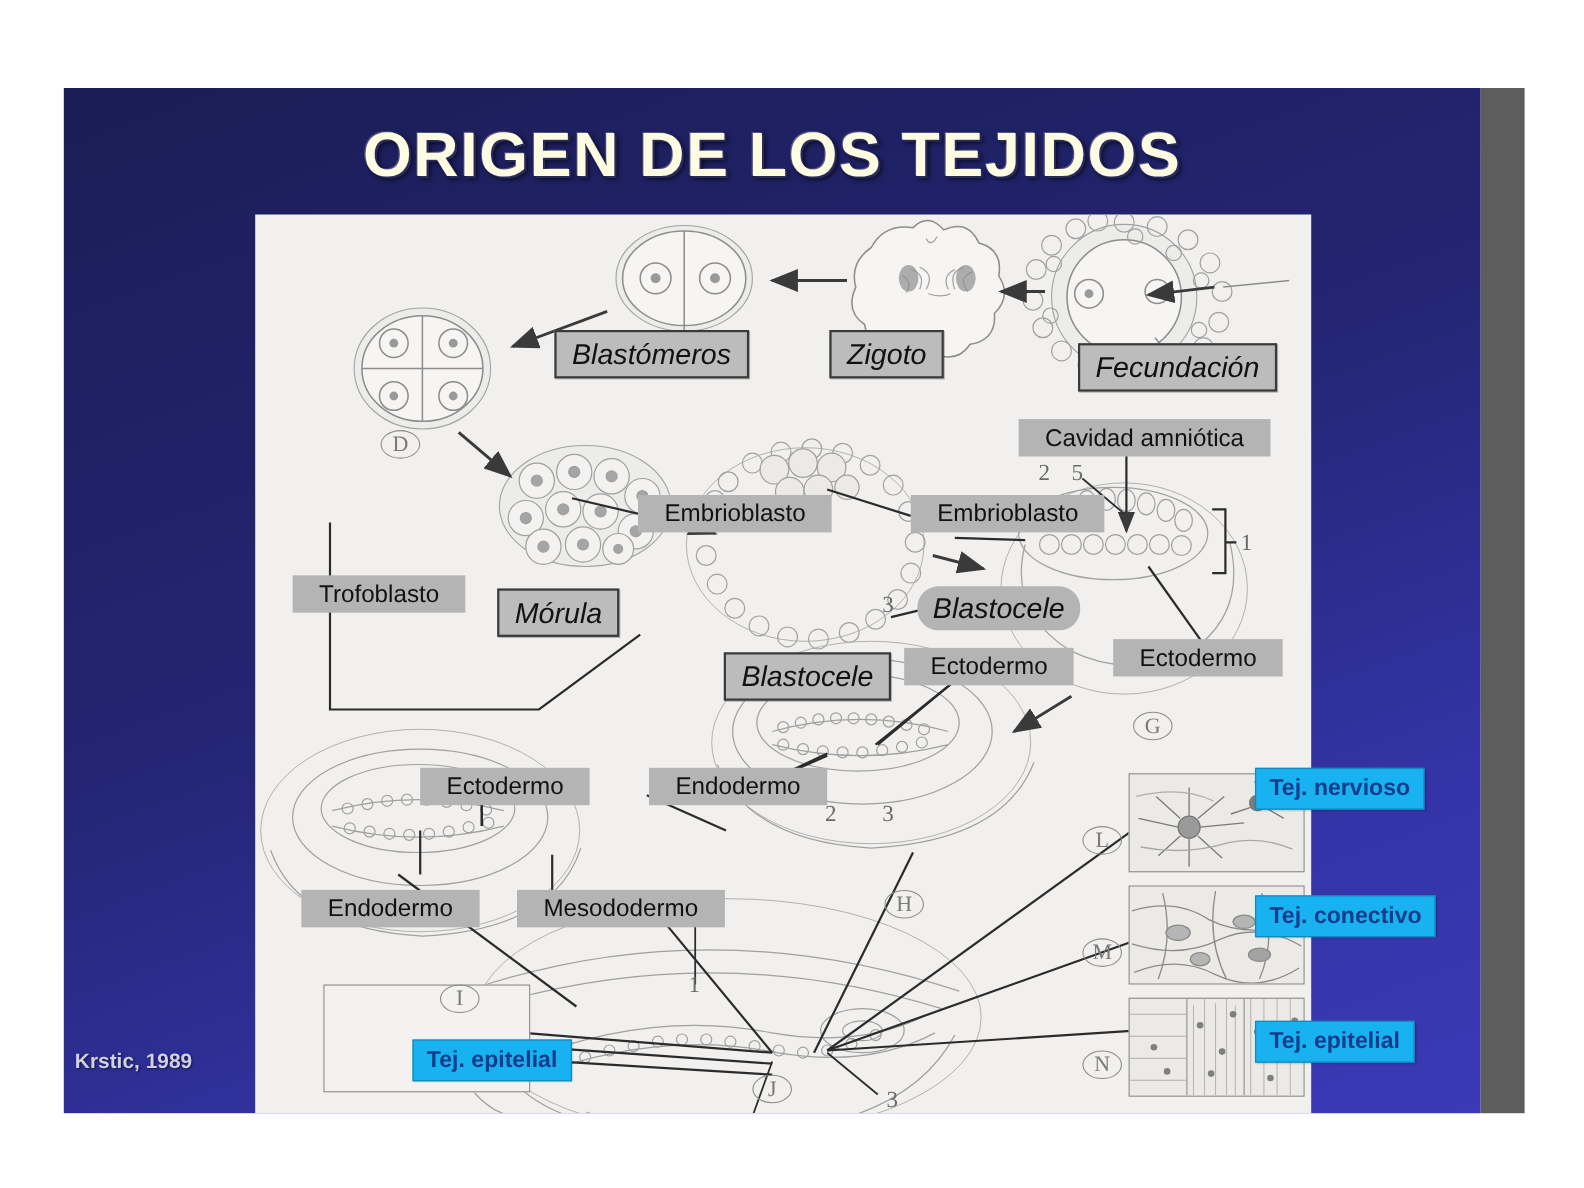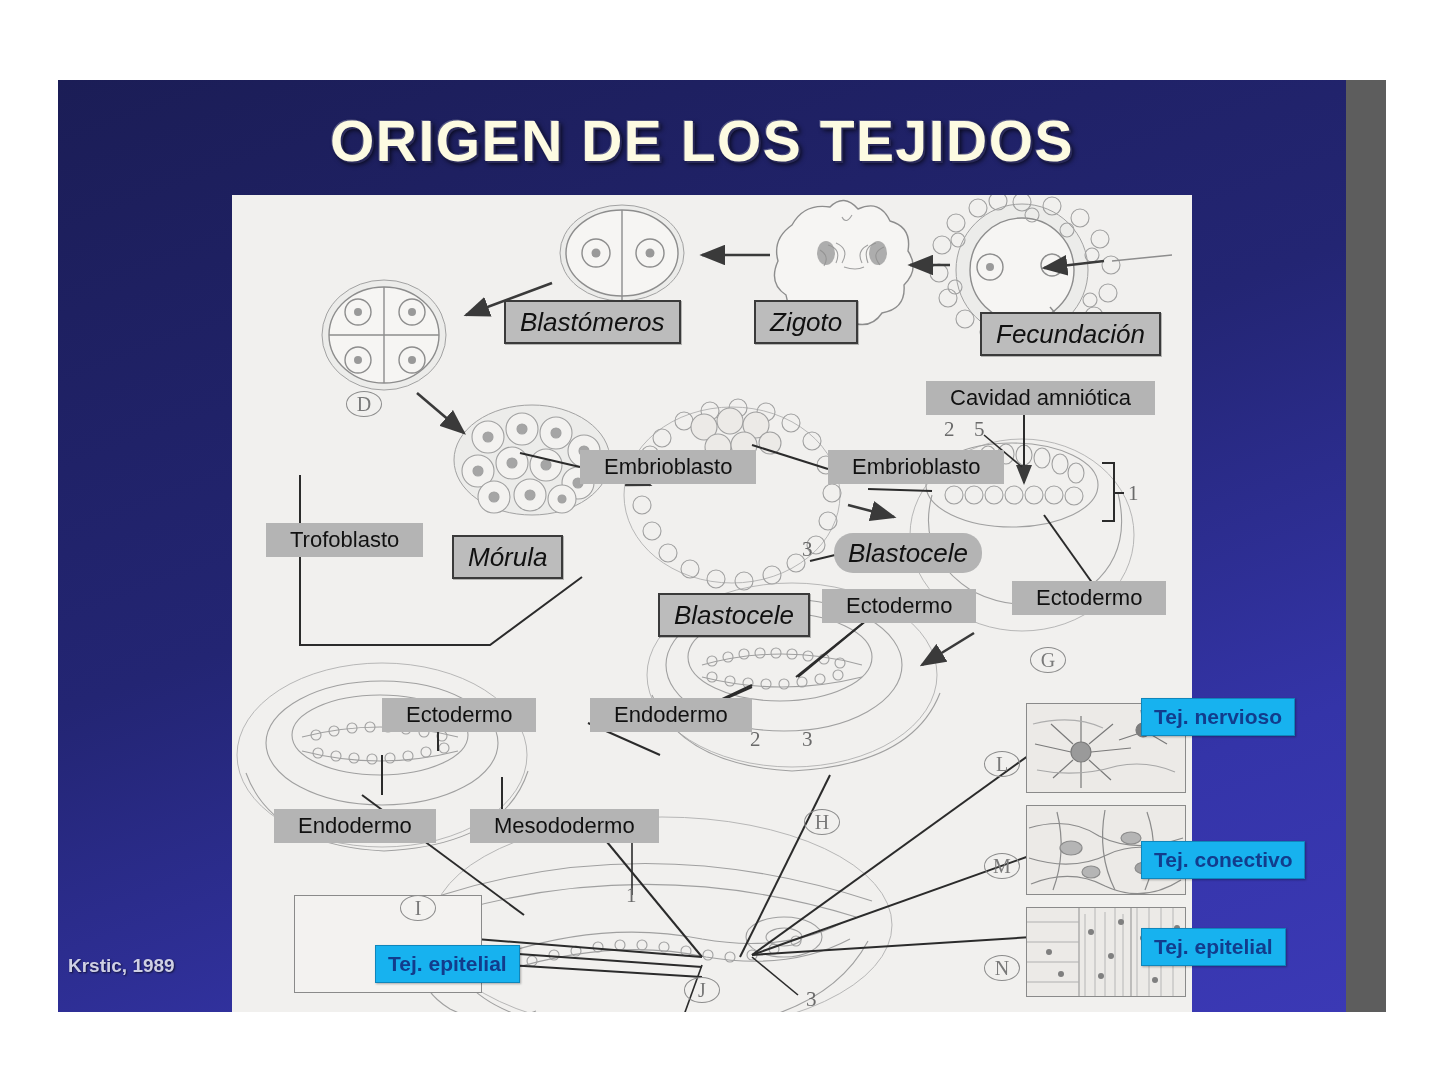--- a/index.html
+++ b/index.html
@@ -635,18 +635,18 @@
         <div class="lbl mid" style="left:590px; top:394px;">Ectodermo</div>
         <div class="lbl mid" style="left:150px; top:503px;">Ectodermo</div>
         <div class="lbl mid" style="left:358px; top:503px;">Endodermo</div>
         <div class="lbl mid" style="left:42px; top:614px;">Endodermo</div>
         <div class="lbl mid" style="left:238px; top:614px;">Mesododermo</div>
 
       </div>
     </div>
 
     <div class="cyan" style="left:1083px; top:618px;">Tej. nervioso</div>
-    <div class="cyan" style="left:1083px; top:761px;">Tej. conectivo</div>
+    <div class="cyan" style="left:1083px; top:734px;">Tej. conectivo</div>
     <div class="cyan" style="left:1083px; top:848px;">Tej. epitelial</div>
     <div class="cyan" style="left:317px; top:865px;">Tej. epitelial</div>
 
   </div>
 </div>
 
 </body></html>

